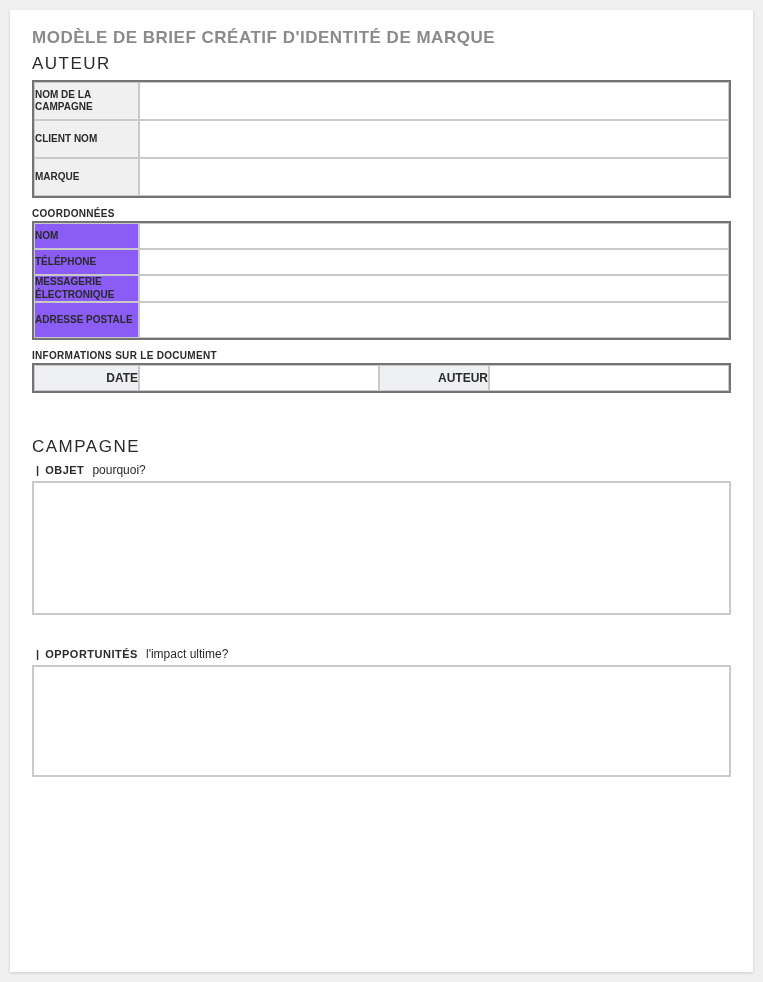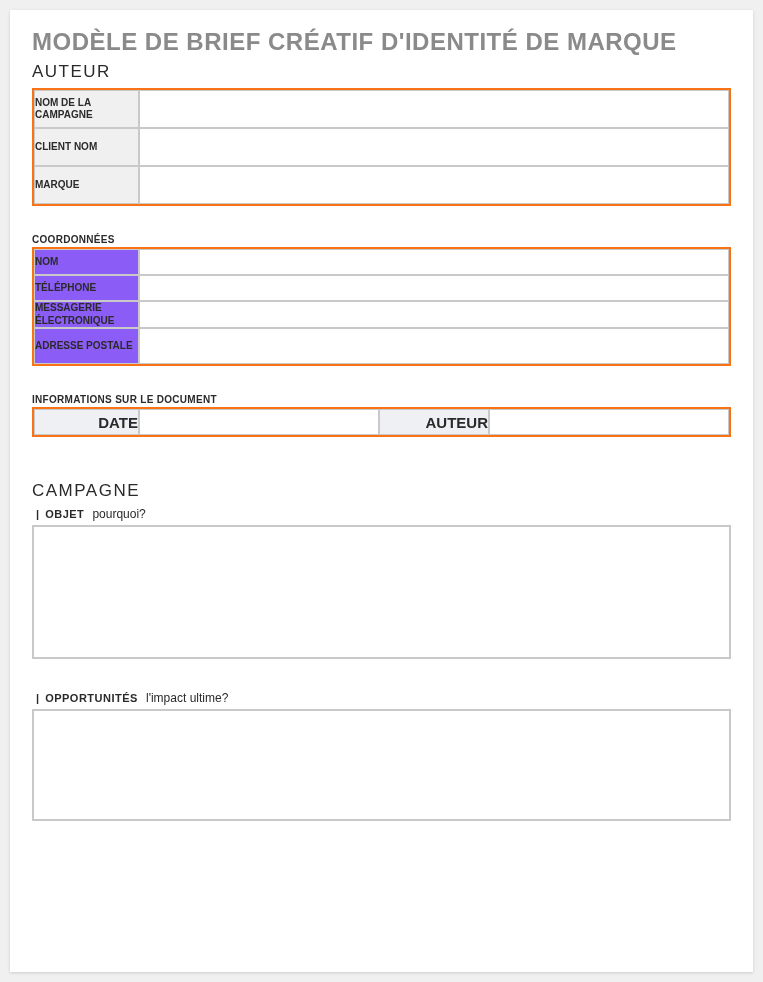--- a/index.html
+++ b/index.html
@@ -11,47 +11,47 @@
   .page {
     background: #fff;
     width: 743px;
     min-height: 962px;
     margin: 0 auto;
     padding: 18px 22px 30px 22px;
     box-shadow: 0 1px 3px rgba(0,0,0,0.15);
     position: relative;
   }
   .doc-title {
-    font-size: 24px;
+    font-size: 17px;
     font-weight: 700;
     letter-spacing: 0.5px;
     color: #8a8a8a;
     margin-bottom: 6px;
   }
   .section-title {
     font-size: 17px;
     font-weight: 400;
     letter-spacing: 1.5px;
     color: #2a2a2a;
     margin-top: 6px;
     margin-bottom: 6px;
   }
   .subsection-title {
     font-size: 10px;
     font-weight: 700;
     letter-spacing: 0.3px;
     color: #2a2a2a;
-    margin-top: 28px;
+    margin-top: 10px;
     margin-bottom: 2px;
   }
   table.grid {
     width: 100%;
     border-collapse: separate;
     border-spacing: 0;
-    border: 2px solid #f97316;
+    border: 2px solid #737373;
   }
   table.grid td, table.grid th {
     border: 1px solid #c9c9c9;
     padding: 0;
     vertical-align: middle;
   }
   .label-cell {
     background: #f0f0f0;
     font-size: 10px;
     font-weight: 700;
@@ -64,21 +64,21 @@
     background: #8b5cf6;
     font-size: 10px;
     font-weight: 700;
     color: #2a2a2a;
     padding: 6px 8px;
     width: 105px;
     line-height: 1.25;
   }
   .label-cell-right {
     background: #eef0f3;
-    font-size: 15px;
+    font-size: 12px;
     font-weight: 700;
     color: #2a2a2a;
     padding: 6px 8px;
     text-align: right;
     width: 105px;
   }
   .value-cell {
     background: #fff;
     height: 100%;
   }

